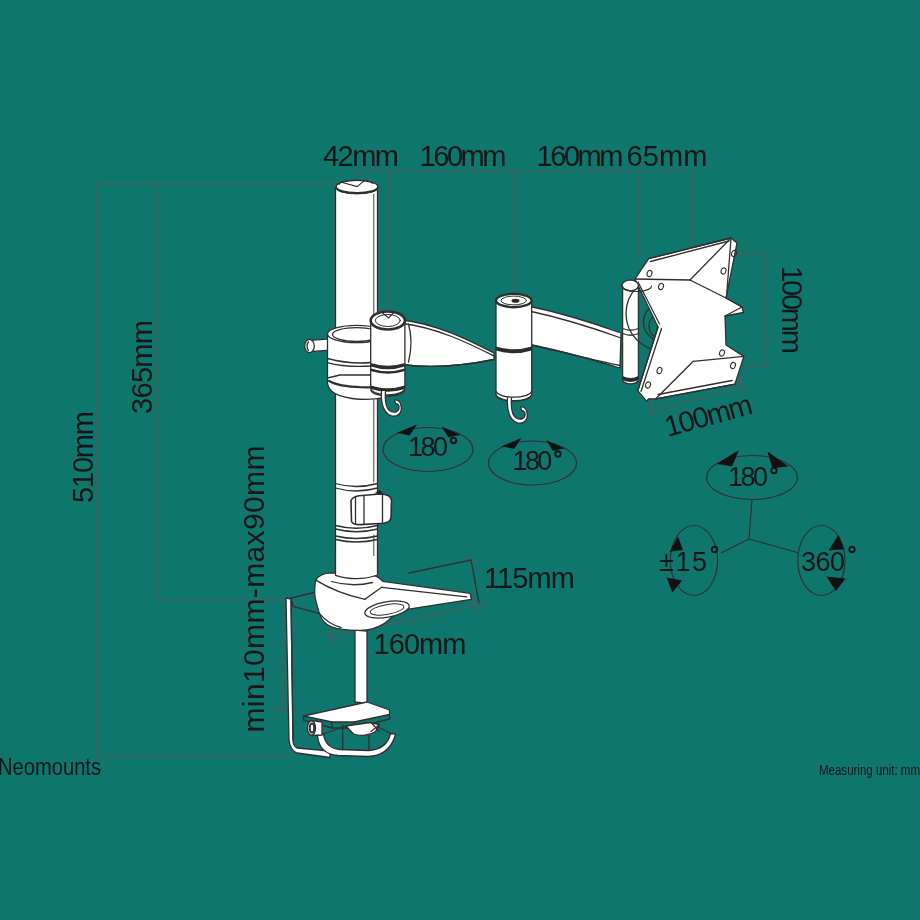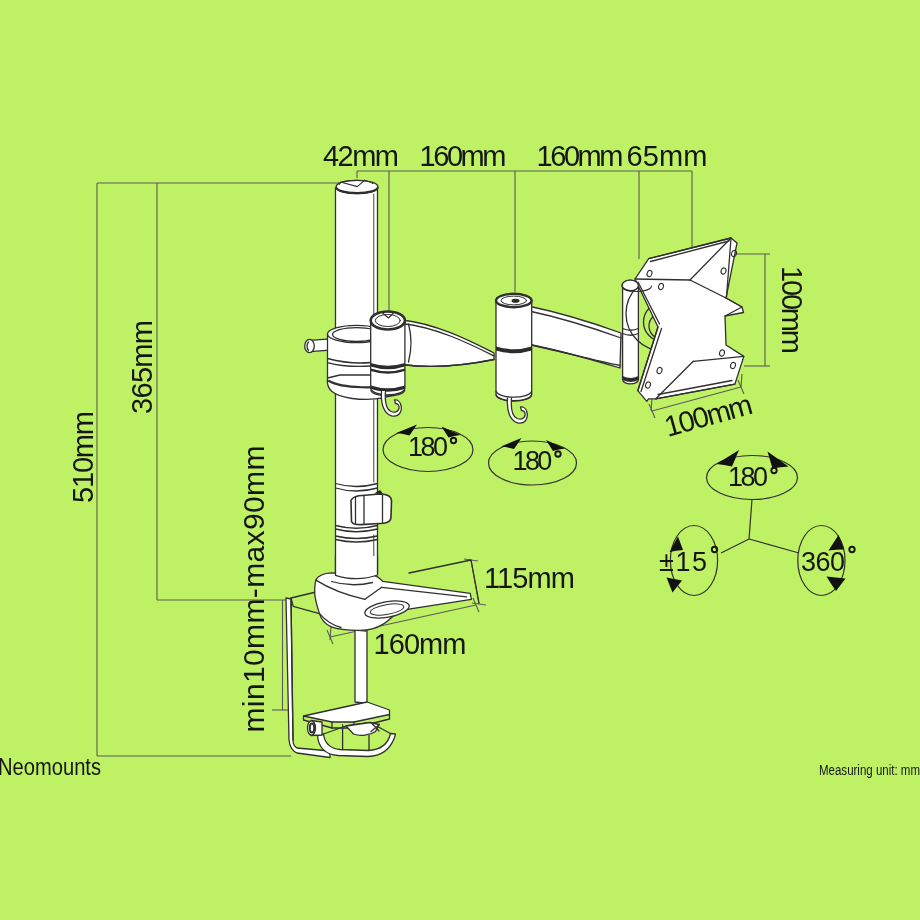--- a/index.html
+++ b/index.html
@@ -1,16 +1,16 @@
 <!DOCTYPE html>
 <html><head>
 <meta charset="utf-8">
 <style>
   html,body{margin:0;padding:0;background:#fff;}
-  .wrap{width:920px;height:920px;position:relative;background:#bef264;overflow:hidden;}
+  .wrap{width:920px;height:920px;position:relative;background:#0f766e;overflow:hidden;}
   svg{position:absolute;left:0;top:0;}
   text{font-family:"Liberation Sans",sans-serif;fill:#161616;}
 </style>
 </head>
 <body>
 <div class="wrap">
 <svg width="920" height="920" viewBox="0 0 920 920">
 
   <g stroke="#5a5a5a" stroke-width="1.1" fill="none">
 

